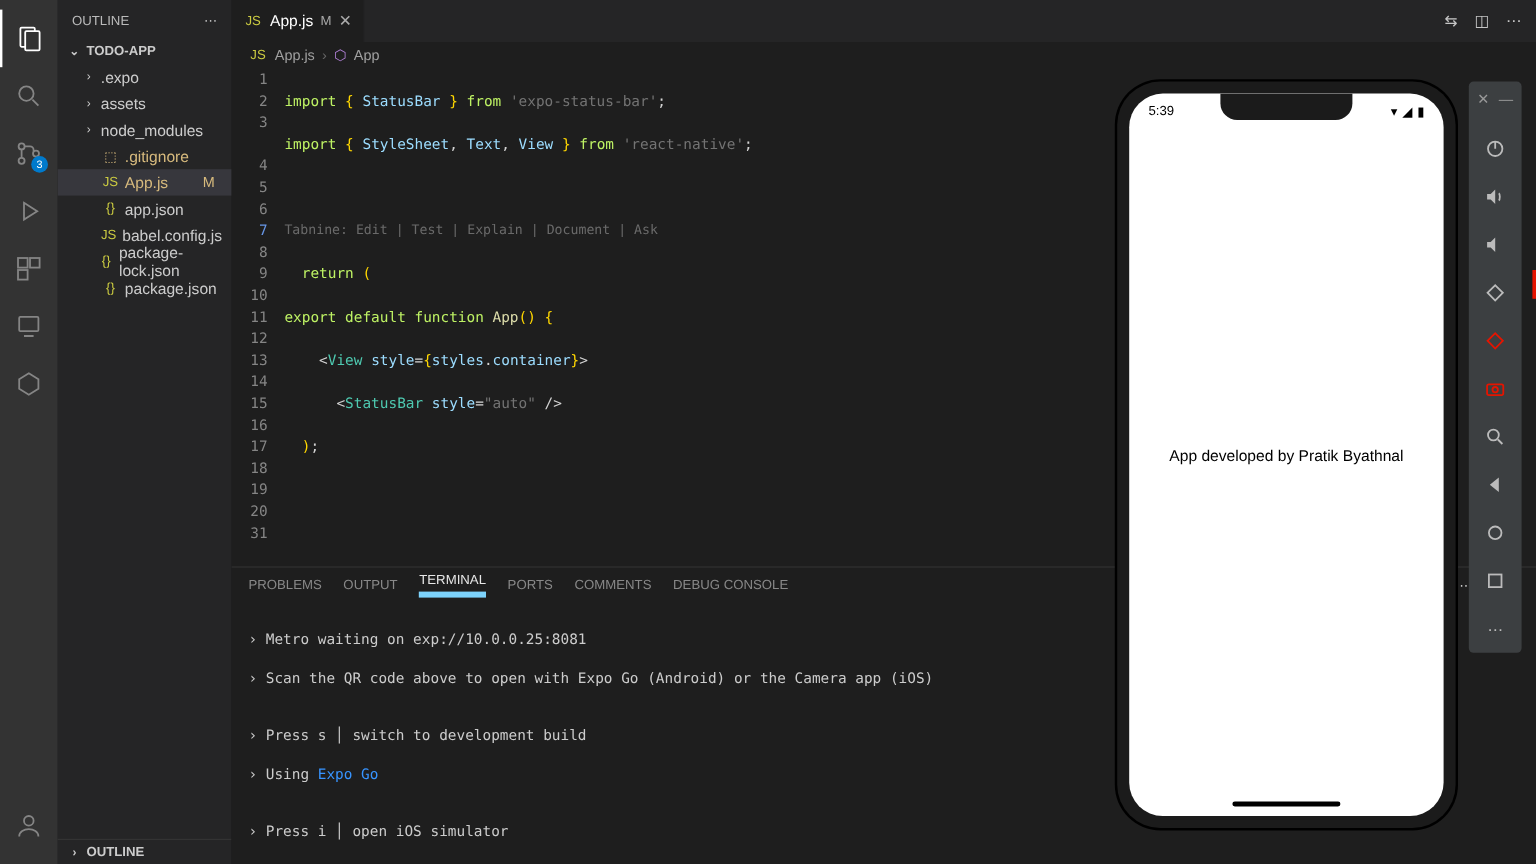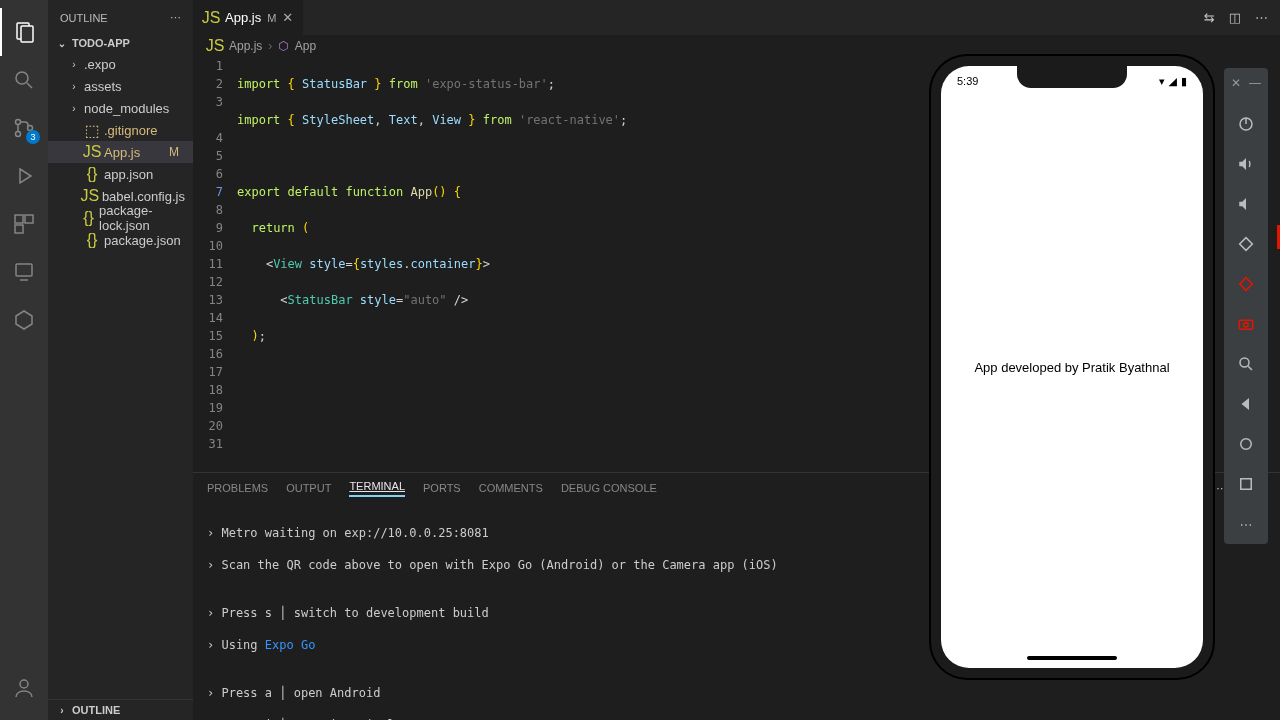--- a/index.html
+++ b/index.html
@@ -85,21 +85,21 @@
   padding: 1px 8px 1px 20px;
   font-size: 13px;
   color: #cccccc;
   cursor: pointer;
   height: 22px;
 }
 .tree-item.selected { background: #37373d; }
 .tree-item .modified { margin-left: auto; color: #d7ba7d; font-size: 12px; padding-right: 6px; }
 .tree-item.mod { color: #d7ba7d; }
 .chev { width: 12px; display: inline-flex; justify-content: center; font-size: 10px; }
-.file-icon { width: 16px; display: inline-flex; justify-content: center; font-size: 16px; }
+.file-icon { width: 16px; display: inline-flex; justify-content: center; font-size: 11px; }
 .icon-js { color: #cbcb41; }
 .icon-json { color: #cbcb41; }
 
 .main {
   flex: 1;
   display: flex;
   flex-direction: column;
   background: #1e1e1e;
   position: relative;
 }
@@ -183,38 +183,38 @@
 }
 .panel-tabs {
   height: 30px;
   display: flex;
   align-items: center;
   gap: 18px;
   padding: 0 14px;
   font-size: 11px;
 }
 .panel-tab { color: #888; cursor: pointer; }
-.panel-tab.active { color: #e7e7e7; border-bottom: 2px solid #7dd3fc; padding-bottom: 3px; text-decoration: underline; }
+.panel-tab.active { color: #e7e7e7; border-bottom: 5px solid #7dd3fc; padding-bottom: 3px; }
 .panel-actions { margin-left: auto; display: flex; gap: 12px; color: #c5c5c5; }
 .terminal {
   flex: 1;
   padding: 6px 14px;
   font-family: "Menlo", "Consolas", monospace;
   font-size: 12px;
   line-height: 16px;
   color: #cccccc;
   white-space: pre;
   overflow: hidden;
 }
 .t-link { color: #3794ff; }
 
 .emulator {
   position: absolute;
   right: 67px;
-  top: 56px;
+  top: 68px;
   width: 282px;
   height: 622px;
   z-index: 50;
   margin-left: 44px;
 }
 .phone-body {
   width: 100%;
   height: 100%;
   background: #1b1b1b;
   border-radius: 36px;
@@ -477,22 +477,23 @@
       <div class="ln">17</div>
       <div class="ln">18</div>
       <div class="ln">19</div>
       <div class="ln">20</div>
       <div class="ln">31</div>
     </div>
     <div class="code">
 <div class="code-line"><span class="t-kw">import</span> <span class="t-brace">{</span> <span class="t-var">StatusBar</span> <span class="t-brace">}</span> <span class="t-kw">from</span> <span class="t-str">'expo-status-bar'</span><span class="t-punc">;</span></div>
 <div class="code-line"><span class="t-kw">import</span> <span class="t-brace">{</span> <span class="t-var">StyleSheet</span><span class="t-punc">,</span> <span class="t-var">Text</span><span class="t-punc">,</span> <span class="t-var">View</span> <span class="t-brace">}</span> <span class="t-kw">from</span> <span class="t-str">'react-native'</span><span class="t-punc">;</span></div>
 <div class="code-line"></div>
+<div class="hint-line">Tabnine: Edit | Test | Explain | Document | Ask</div>
+<div class="code-line">  <span class="t-kw">return</span> <span class="t-brace">(</span></div>
 <div class="code-line"><span class="t-kw">export</span> <span class="t-kw">default</span> <span class="t-kw">function</span> <span class="t-fn">App</span><span class="t-brace">()</span> <span class="t-brace">{</span></div>
-<div class="code-line">  <span class="t-kw">return</span> <span class="t-brace">(</span></div>
 <div class="code-line">    <span class="t-punc">&lt;</span><span class="t-tag">View</span> <span class="t-attr">style</span><span class="t-punc">=</span><span class="t-brace">{</span><span class="t-var">styles</span><span class="t-punc">.</span><span class="t-var">container</span><span class="t-brace">}</span><span class="t-punc">&gt;</span></div>
 <div class="code-line">      <span class="t-punc">&lt;</span><span class="t-tag">StatusBar</span> <span class="t-attr">style</span><span class="t-punc">=</span><span class="t-str">"auto"</span> <span class="t-punc">/&gt;</span></div>
 <div class="code-line">  <span class="t-brace">)</span><span class="t-punc">;</span></div>
 <div class="code-line"></div>
 
 
 
 
 
 
@@ -521,21 +522,20 @@
         <span>✕</span>
       </div>
     </div>
     <div class="terminal">
 <div>› Metro waiting on exp://10.0.0.25:8081</div>
 <div>› Scan the QR code above to open with Expo Go (Android) or the Camera app (iOS)</div>
 <div></div>
 <div>› Press s │ switch to development build</div>
 <div><span>› Using </span><span class="t-link">Expo Go</span></div>
 <div></div>
-<div>› Press a │ open Android</div>
 <div>› Press i │ open iOS simulator</div>
 
 <div></div>
 
 
 
 
 <div></div>
 
 <div></div>

